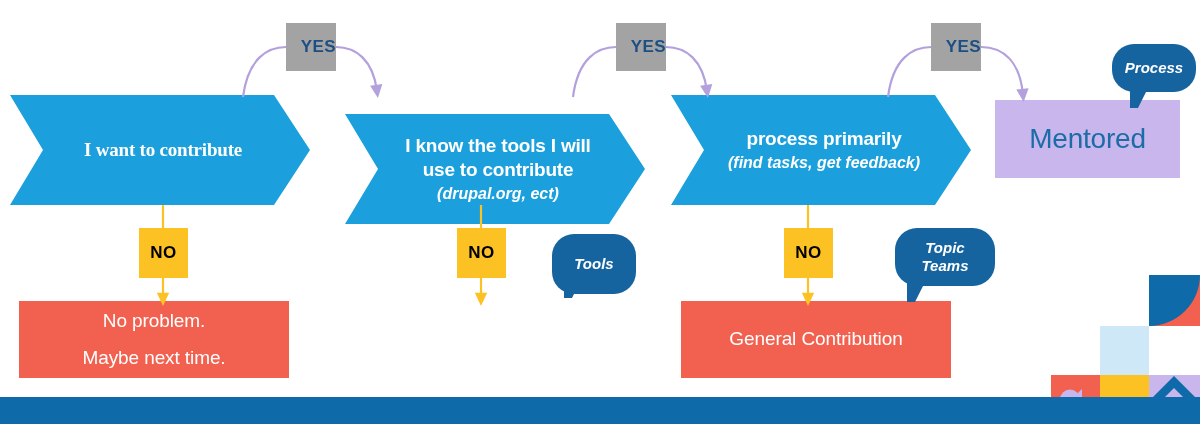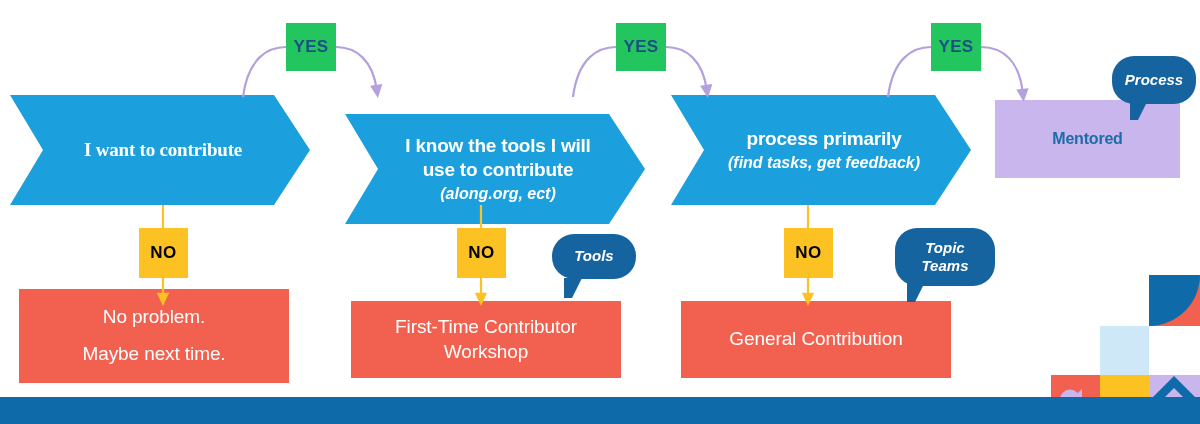--- a/index.html
+++ b/index.html
@@ -42,28 +42,28 @@
     font-size: 16px;
     font-weight: 700;
     font-style: italic;
     line-height: 1.25;
     margin-top: 2px;
   }
 
   
   .yes-badge {
     position: absolute;
-    background: #22c55e;
+    background: #a3a3a3;
     color: #1c4f84;
     font-size: 17px;
     font-weight: 700;
     letter-spacing: 0.4px;
     display: flex;
     align-items: center;
-    justify-content: center;
+    justify-content: flex-end;
   }
 
   
   .no-badge {
     position: absolute;
     background: #fcc224;
     color: #000000;
     font-size: 17px;
     font-weight: 700;
     letter-spacing: 0.4px;
@@ -98,22 +98,22 @@
     position: absolute;
     background: #c8b6ec;
     color: #1c6ca8;
     display: flex;
     flex-direction: column;
     align-items: center;
     justify-content: center;
     text-align: center;
   }
   .purple-line {
-    font-size: 16px;
-    font-weight: 700;
+    font-size: 28px;
+    font-weight: 400;
     line-height: 1.24;
     letter-spacing: -0.2px;
   }
 
   
   .bubble {
     position: absolute;
     background: #15639f;
     color: #ffffff;
     border-radius: 22px;
@@ -205,67 +205,63 @@
     <span>YES</span>
   </div>
 
   <div class="chevron" style="left:10px; top:95px; width:300px; height:110px;font-family:Liberation Serif, serif;">
     <div class="chev-line">I want to contribute</div>
   </div>
 
   <div class="chevron" style="left:345px; top:95px; width:300px; height:110px;margin-top:19px;">
     <div class="chev-line">I know the tools I will</div>
     <div class="chev-line">use to contribute</div>
-    <div class="chev-sub">(along.org, ect)</div>
+    <div class="chev-sub">(drupal.org, ect)</div>
   </div>
 
   <div class="chevron" style="left:671px; top:95px; width:300px; height:110px;">
     <div class="chev-line">process primarily</div>
     <div class="chev-sub">(find tasks, get feedback)</div>
   </div>
 
   <div class="purple-box" style="left:995px; top:100px; width:185px; height:78px;">
     <div class="purple-line">Mentored</div>
   </div>
 
-  <div class="bubble" style="left:1112px; top:56px; width:84px; height:48px;align-items:center;">
+  <div class="bubble" style="left:1112px; top:44px; width:84px; height:48px;align-items:center;">
     <span>Process</span>
     <span class="bubble-tail" style="left:18px; top:44px; border-left:8px solid #15639f; border-right:10px solid transparent; border-top:20px solid #15639f;"></span>
   </div>
 
   <div class="no-badge" style="left:139px; top:228px; width:49px; height:50px;">
     <span>NO</span>
   </div>
   <div class="no-badge" style="left:457px; top:228px; width:49px; height:50px;">
     <span>NO</span>
   </div>
   <div class="no-badge" style="left:784px; top:228px; width:49px; height:50px;">
     <span>NO</span>
   </div>
 
-  <div class="bubble" style="left:552px; top:234px; width:84px; height:45px;">
+  <div class="bubble" style="left:552px; top:234px; width:84px; height:60px;">
     <span>Tools</span>
     <span class="bubble-tail" style="left:12px; top:44px; border-left:8px solid #15639f; border-right:10px solid transparent; border-top:20px solid #15639f;"></span>
   </div>
 
   <div class="bubble" style="left:895px; top:228px; width:100px; height:58px;">
     <span>Topic</span>
     <span>Teams</span>
     <span class="bubble-tail" style="left:12px; top:54px; border-left:8px solid #15639f; border-right:10px solid transparent; border-top:20px solid #15639f;"></span>
   </div>
 
-  <div class="red-box" style="left:19px; top:289px; width:270px; height:94px;gap:12px;">
+  <div class="red-box" style="left:19px; top:301px; width:270px; height:77px;gap:12px;">
     <div class="red-line">No problem.</div>
     <div class="red-line">Maybe next time.</div>
   </div>
 
-  <div class="red-box" style="left:351px; top:301px; width:270px; height:77px;">
-    <div class="red-line">First-Time Contributor</div>
-    <div class="red-line">Workshop</div>
-  </div>
 
   <div class="red-box" style="left:681px; top:301px; width:270px; height:77px;">
     <div class="red-line">General Contribution</div>
   </div>
 
   <div class="tile" style="left:1149px; top:275px; width:51px; height:51px; background:#f2614f;">
     <div style="position:absolute; left:0; top:0; width:51px; height:51px; background:#0e6aa8;
                 border-bottom-right-radius:51px;"></div>
   </div>
 

